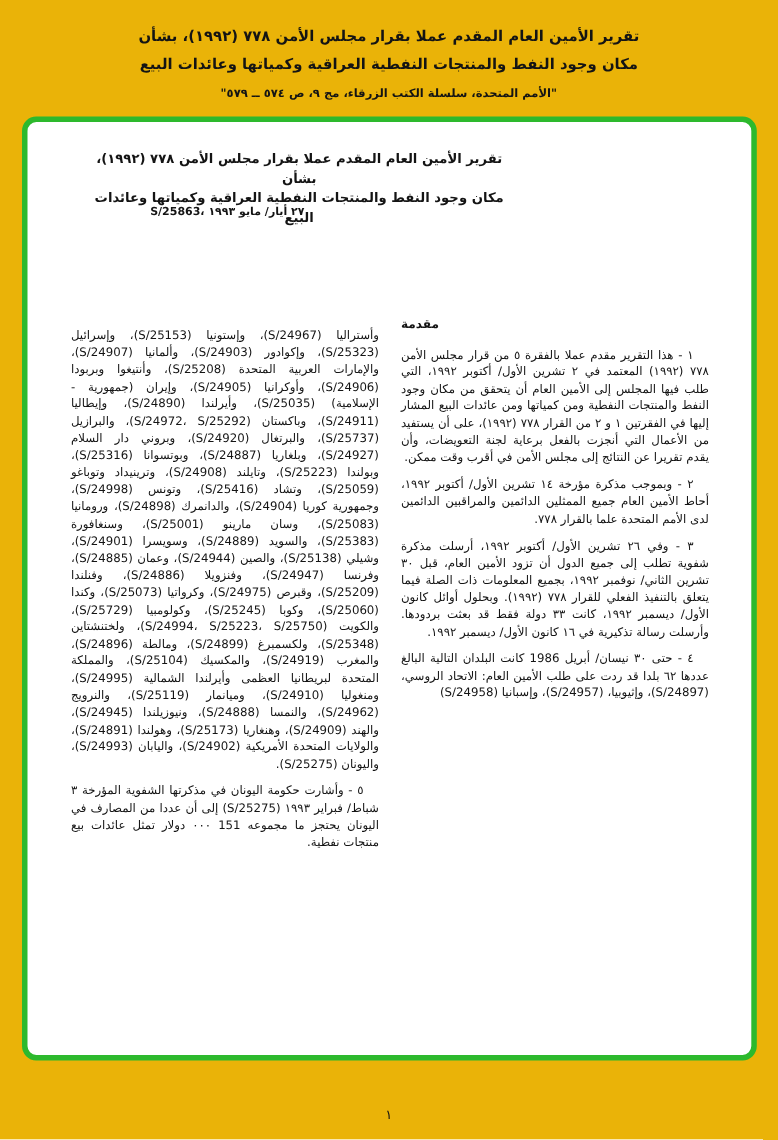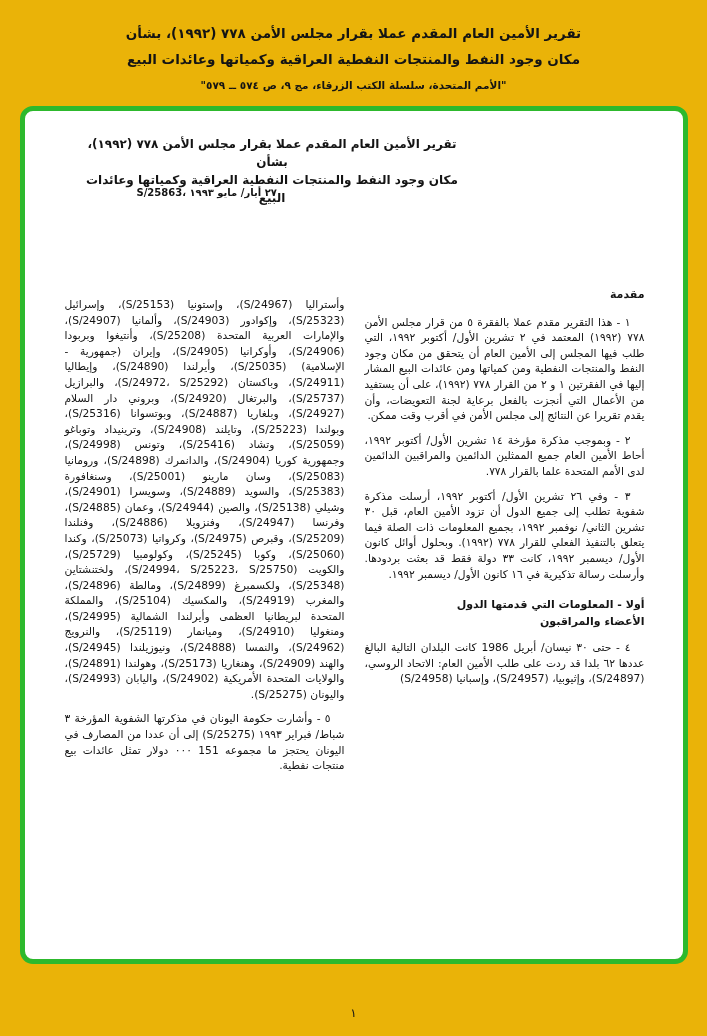--- a/index.html
+++ b/index.html
@@ -76,21 +76,21 @@
   .col {
     width: 280px;
     direction: rtl;
     text-align: justify;
     font-size: 10.7px;
     line-height: 15.6px;
   }
   .col-left { padding-top: 10px; }
   .center-head {
     margin: 0 0 12px 0;
-    text-align: right;
+    text-align: left;
     font-size: 11px;
     font-weight: bold;
   }
   .center-head.sect { margin: 14px 0 10px 0; }
   .blk { display: block; line-height: 17px; }
   .para {
     margin: 0 0 9px 0;
     text-indent: 14px;
   }
   .para.no-indent { text-indent: 0; }
@@ -123,24 +123,20 @@
 
     <div class="doc-ref">S/25863، ٢٧ أيار/ مايو ١٩٩٣</div>
 
     <div class="columns">
 
       <section class="col col-right">
         <h3 class="center-head">مقدمة</h3>
         <p class="para">١ - هذا التقرير مقدم عملا بالفقرة ٥ من قرار مجلس الأمن ٧٧٨ (١٩٩٢) المعتمد في ٢ تشرين الأول/ أكتوبر ١٩٩٢، التي طلب فيها المجلس إلى الأمين العام أن يتحقق من مكان وجود النفط والمنتجات النفطية ومن كمياتها ومن عائدات البيع المشار إليها في الفقرتين ١ و ٢ من القرار ٧٧٨ (١٩٩٢)، على أن يستفيد من الأعمال التي أنجزت بالفعل برعاية لجنة التعويضات، وأن يقدم تقريرا عن النتائج إلى مجلس الأمن في أقرب وقت ممكن.</p>
         <p class="para">٢ - وبموجب مذكرة مؤرخة ١٤ تشرين الأول/ أكتوبر ١٩٩٢، أحاط الأمين العام جميع الممثلين الدائمين والمراقبين الدائمين لدى الأمم المتحدة علما بالقرار ٧٧٨.</p>
         <p class="para">٣ - وفي ٢٦ تشرين الأول/ أكتوبر ١٩٩٢، أرسلت مذكرة شفوية تطلب إلى جميع الدول أن تزود الأمين العام، قبل ٣٠ تشرين الثاني/ نوفمبر ١٩٩٢، بجميع المعلومات ذات الصلة فيما يتعلق بالتنفيذ الفعلي للقرار ٧٧٨ (١٩٩٢). وبحلول أوائل كانون الأول/ ديسمبر ١٩٩٢، كانت ٣٣ دولة فقط قد بعثت بردودها. وأرسلت رسالة تذكيرية في ١٦ كانون الأول/ ديسمبر ١٩٩٢.</p>
-        <h3 class="center-head sect">
-          <span class="blk">أولا - المعلومات التي قدمتها الدول</span>
-          <span class="blk">الأعضاء والمراقبون</span>
-        </h3>
         <p class="para">٤ - حتى ٣٠ نيسان/ أبريل 1986 كانت البلدان التالية البالغ عددها ٦٢ بلدا قد ردت على طلب الأمين العام: الاتحاد الروسي، (S/24897)، وإثيوبيا، (S/24957)، وإسبانيا (S/24958)</p>
       </section>
 
       <section class="col col-left">
         <p class="para no-indent">وأستراليا (S/24967)، وإستونيا (S/25153)، وإسرائيل (S/25323)، وإكوادور (S/24903)، وألمانيا (S/24907)، والإمارات العربية المتحدة (S/25208)، وأنتيغوا وبربودا (S/24906)، وأوكرانيا (S/24905)، وإيران (جمهورية - الإسلامية) (S/25035)، وأيرلندا (S/24890)، وإيطاليا (S/24911)، وباكستان (S/24972، S/25292)، والبرازيل (S/25737)، والبرتغال (S/24920)، وبروني دار السلام (S/24927)، وبلغاريا (S/24887)، وبوتسوانا (S/25316)، وبولندا (S/25223)، وتايلند (S/24908)، وترينيداد وتوباغو (S/25059)، وتشاد (S/25416)، وتونس (S/24998)، وجمهورية كوريا (S/24904)، والدانمرك (S/24898)، ورومانيا (S/25083)، وسان مارينو (S/25001)، وسنغافورة (S/25383)، والسويد (S/24889)، وسويسرا (S/24901)، وشيلي (S/25138)، والصين (S/24944)، وعمان (S/24885)، وفرنسا (S/24947)، وفنزويلا (S/24886)، وفنلندا (S/25209)، وقبرص (S/24975)، وكرواتيا (S/25073)، وكندا (S/25060)، وكوبا (S/25245)، وكولومبيا (S/25729)، والكويت (S/24994، S/25223، S/25750)، ولختنشتاين (S/25348)، ولكسمبرغ (S/24899)، ومالطة (S/24896)، والمغرب (S/24919)، والمكسيك (S/25104)، والمملكة المتحدة لبريطانيا العظمى وأيرلندا الشمالية (S/24995)، ومنغوليا (S/24910)، وميانمار (S/25119)، والنرويج (S/24962)، والنمسا (S/24888)، ونيوزيلندا (S/24945)، والهند (S/24909)، وهنغاريا (S/25173)، وهولندا (S/24891)، والولايات المتحدة الأمريكية (S/24902)، واليابان (S/24993)، واليونان (S/25275).</p>
         <p class="para">٥ - وأشارت حكومة اليونان في مذكرتها الشفوية المؤرخة ٣ شباط/ فبراير ١٩٩٣ (S/25275) إلى أن عددا من المصارف في اليونان يحتجز ما مجموعه 151 ٠٠٠ دولار تمثل عائدات بيع منتجات نفطية.</p>
       </section>
 
     </div>
   </div>

